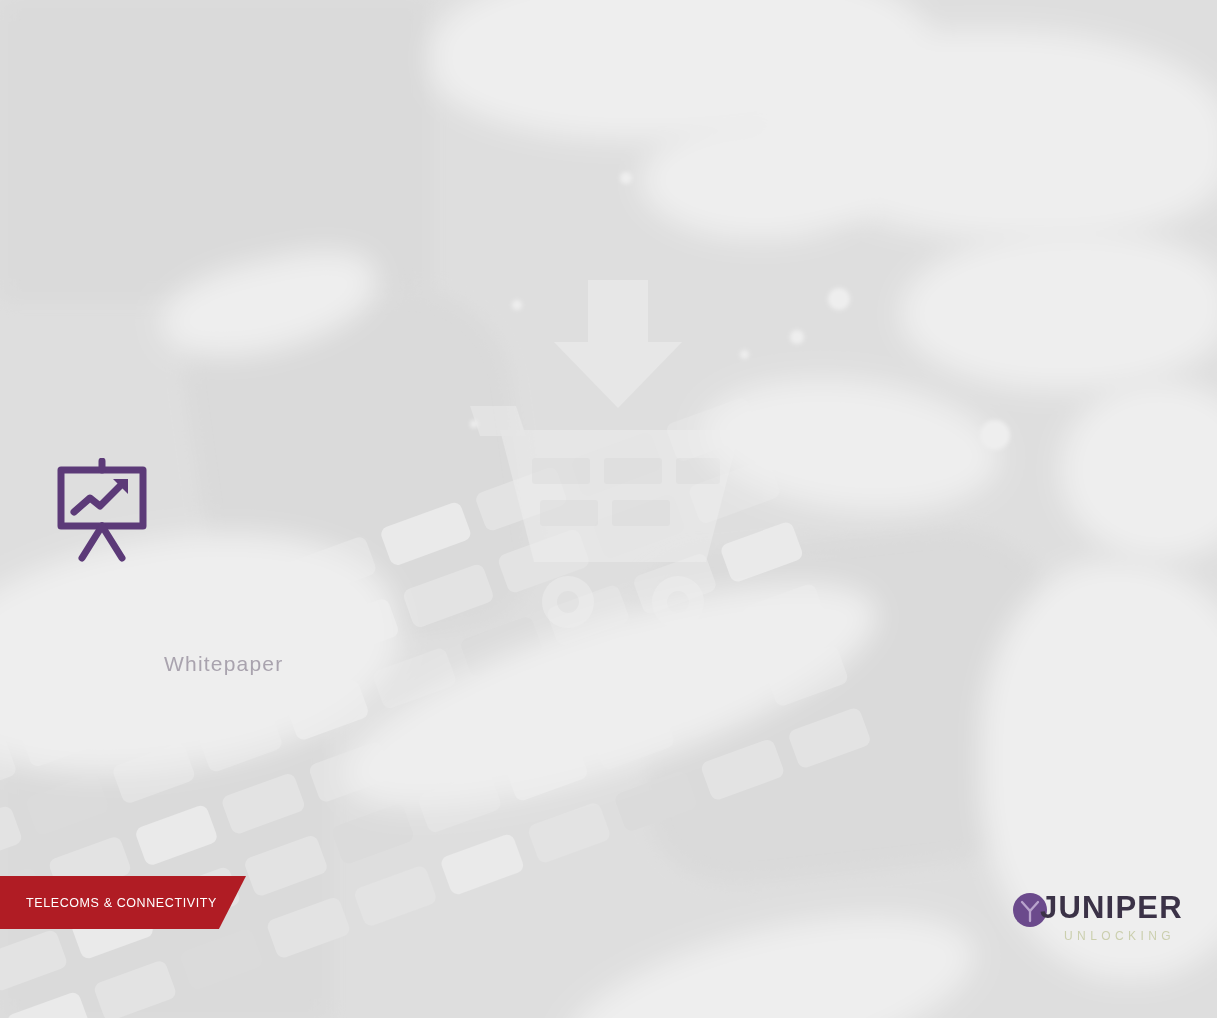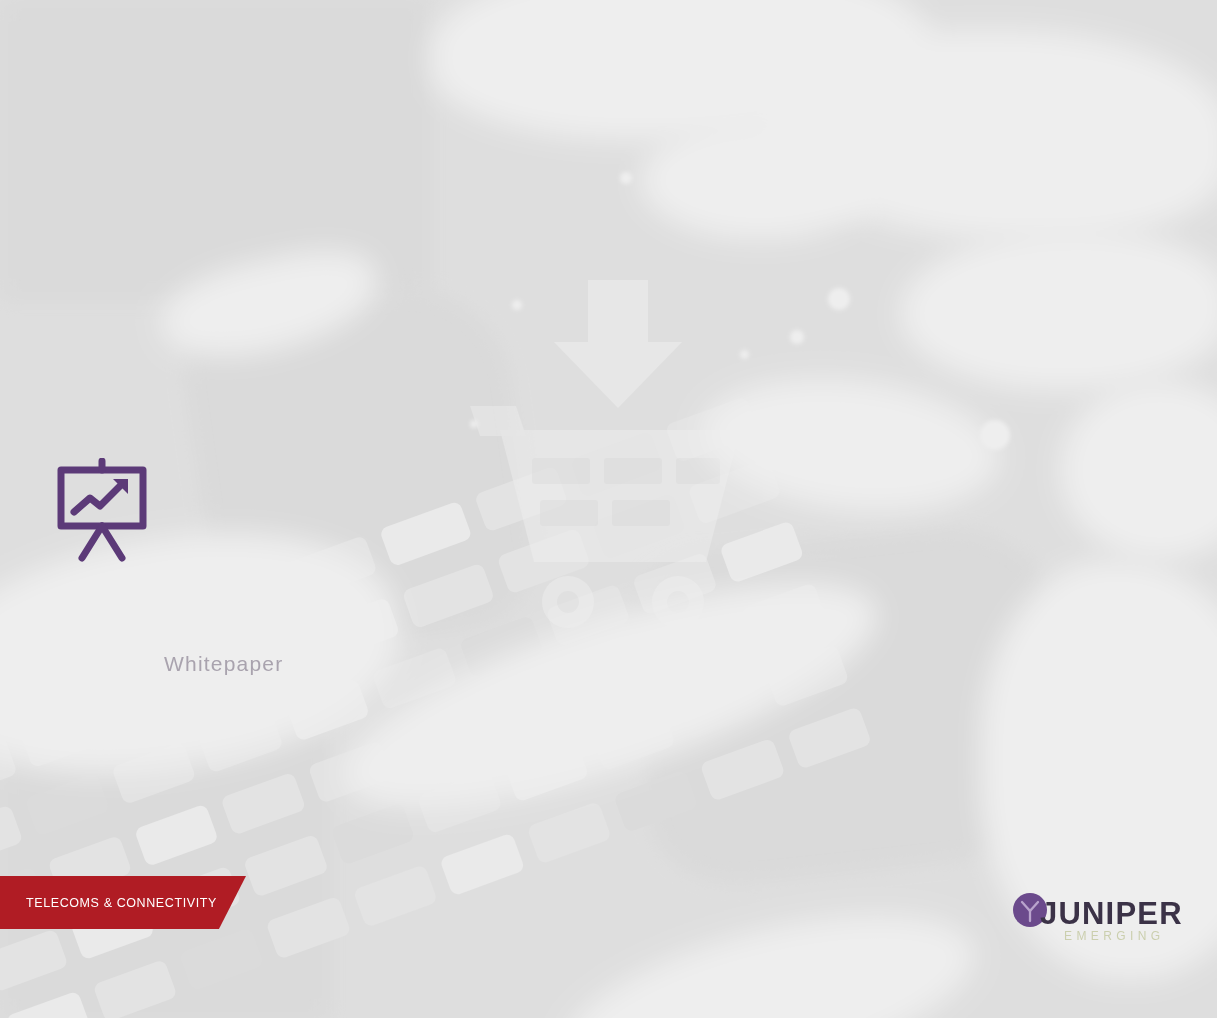--- a/index.html
+++ b/index.html
@@ -188,21 +188,21 @@
   .logo-mark {
     position: absolute;
     left: 4px;
     top: 4px;
     width: 36px;
     height: 36px;
   }
   .logo-wordmark {
     position: absolute;
     left: 32px;
-    top: 10px;
+    top: 4px;
     font-size: 31px;
     font-weight: bold;
     letter-spacing: 1.2px;
     color: #3b3247;
     font-family: "Liberation Sans", sans-serif;
     line-height: 1;
   }
   .logo-sub {
     position: absolute;
     left: 56px;
@@ -379,17 +379,17 @@
     <div class="logo">
       <svg class="logo-mark" viewBox="0 0 36 36">
         <circle cx="18" cy="18" r="17" fill="#6b4a8c"></circle>
         <g stroke="#b9a4cd" stroke-width="2.3" stroke-linecap="round" fill="none">
           <path d="M18 18 V29"></path>
           <path d="M18 19 L10 10"></path>
           <path d="M18 19 L26 10"></path>
         </g>
       </svg>
       <div class="logo-wordmark">JUNIPER</div>
-      <div class="logo-sub">EMERGING</div>
+      <div class="logo-sub">UNLOCKING</div>
     </div>
 
   </div>
 </div>
 
 </body></html>

